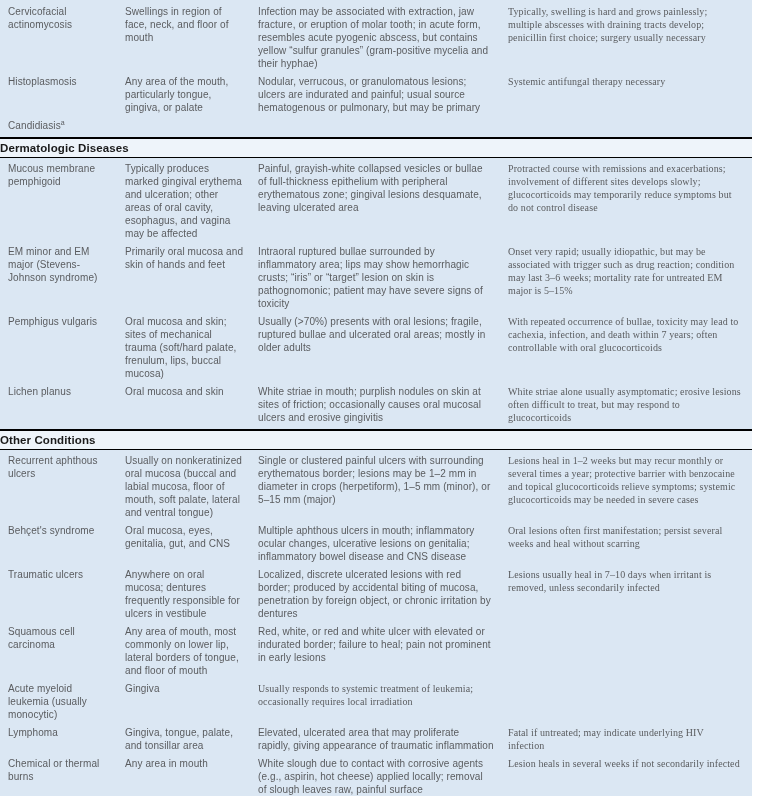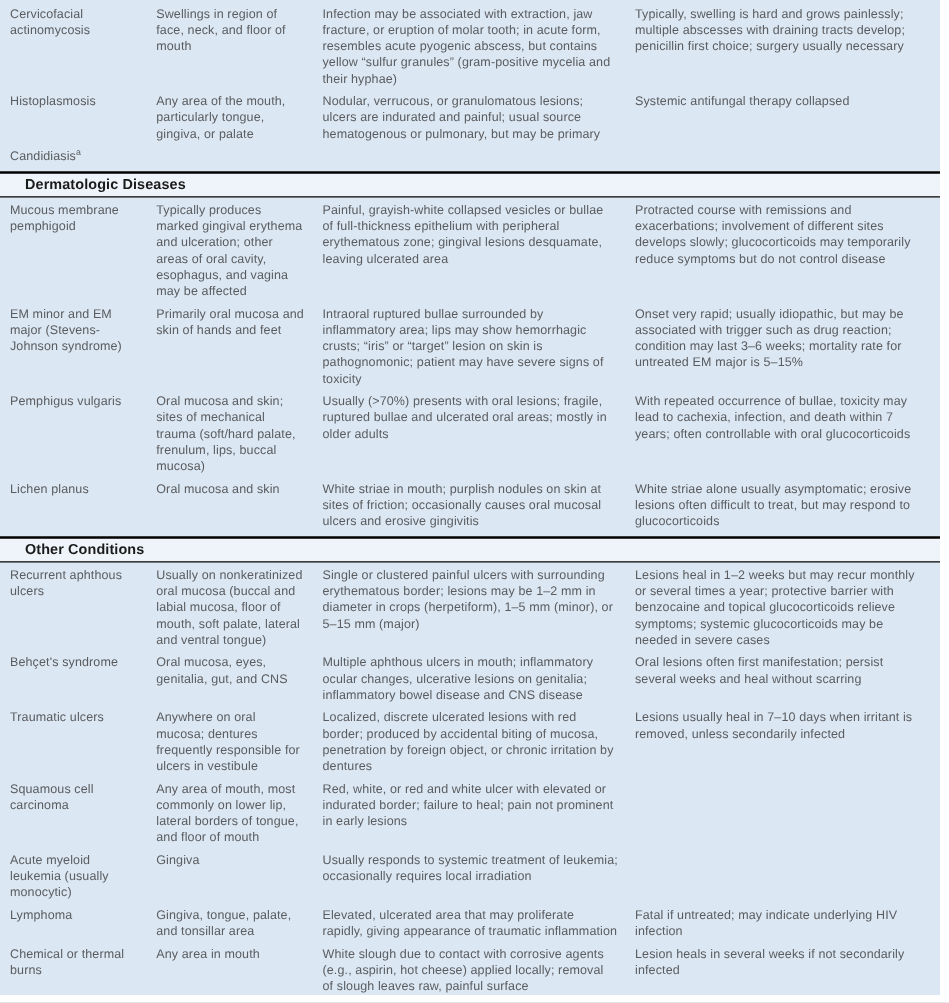--- a/index.html
+++ b/index.html
@@ -1,41 +1,41 @@
 <!DOCTYPE html>
 <html><head>
 <meta charset="utf-8">
 <style>
   html,body{margin:0;padding:0;background:#ffffff;}
   body{font-family:"Liberation Sans", sans-serif;}
   .page{position:relative;width:759px;height:802px;background:#ffffff;overflow:hidden;border-bottom:1px solid #c9ccd0;}
   .tablewrap{background:#dbe7f3;margin:0 7px 0 0;padding-top:5px;}
   .row{display:grid;grid-template-columns:117px 133px 250px 1fr;padding-left:8px;padding-right:6px;margin-bottom:5px;}
   .cell{font-size:10px;line-height:13px;color:#5a5c5f;padding-right:14px;letter-spacing:0.1px;}
-  .cell.course{padding-right:4px;}
+  .cell.course{padding-right:4px;font-family:Liberation Serif, serif;}
   sup{font-size:7px;line-height:0;}
   .section-header{background:#eef4fa;border-top:2px solid #000000;border-bottom:1.5px solid #000000;
-    font-size:11.5px;font-weight:bold;color:#1a1a1a;padding:3px 0 3px 20px;margin:2px 0 4px 0;letter-spacing:0.1px;}
+    font-size:11.5px;font-weight:bold;color:#1a1a1a;padding:3px 0 3px 0;margin:2px 0 4px 0;letter-spacing:0.1px;}
 </style>
 </head>
 <body>
 
 <div class="page">
   <div class="tablewrap">
       <div class="row">
         <div class="cell">Cervicofacial actinomycosis</div>
         <div class="cell">Swellings in region of face, neck, and floor of mouth</div>
         <div class="cell">Infection may be associated with extraction, jaw fracture, or eruption of molar tooth; in acute form, resembles acute pyogenic abscess, but contains yellow “sulfur granules” (gram-positive mycelia and their hyphae)</div>
         <div class="cell course">Typically, swelling is hard and grows painlessly; multiple abscesses with draining tracts develop; penicillin first choice; surgery usually necessary</div>
       </div>
       <div class="row">
         <div class="cell">Histoplasmosis</div>
         <div class="cell">Any area of the mouth, particularly tongue, gingiva, or palate</div>
         <div class="cell">Nodular, verrucous, or granulomatous lesions; ulcers are indurated and painful; usual source hematogenous or pulmonary, but may be primary</div>
-        <div class="cell course">Systemic antifungal therapy collapsed</div>
+        <div class="cell course">Systemic antifungal therapy necessary</div>
       </div>
       <div class="row">
         <div class="cell">Candidiasis<sup>a</sup></div>
         <div class="cell"></div>
         <div class="cell"></div>
         <div class="cell course"></div>
       </div>
       <div class="section-header">Dermatologic Diseases</div>
       <div class="row">
         <div class="cell">Mucous membrane pemphigoid</div>

